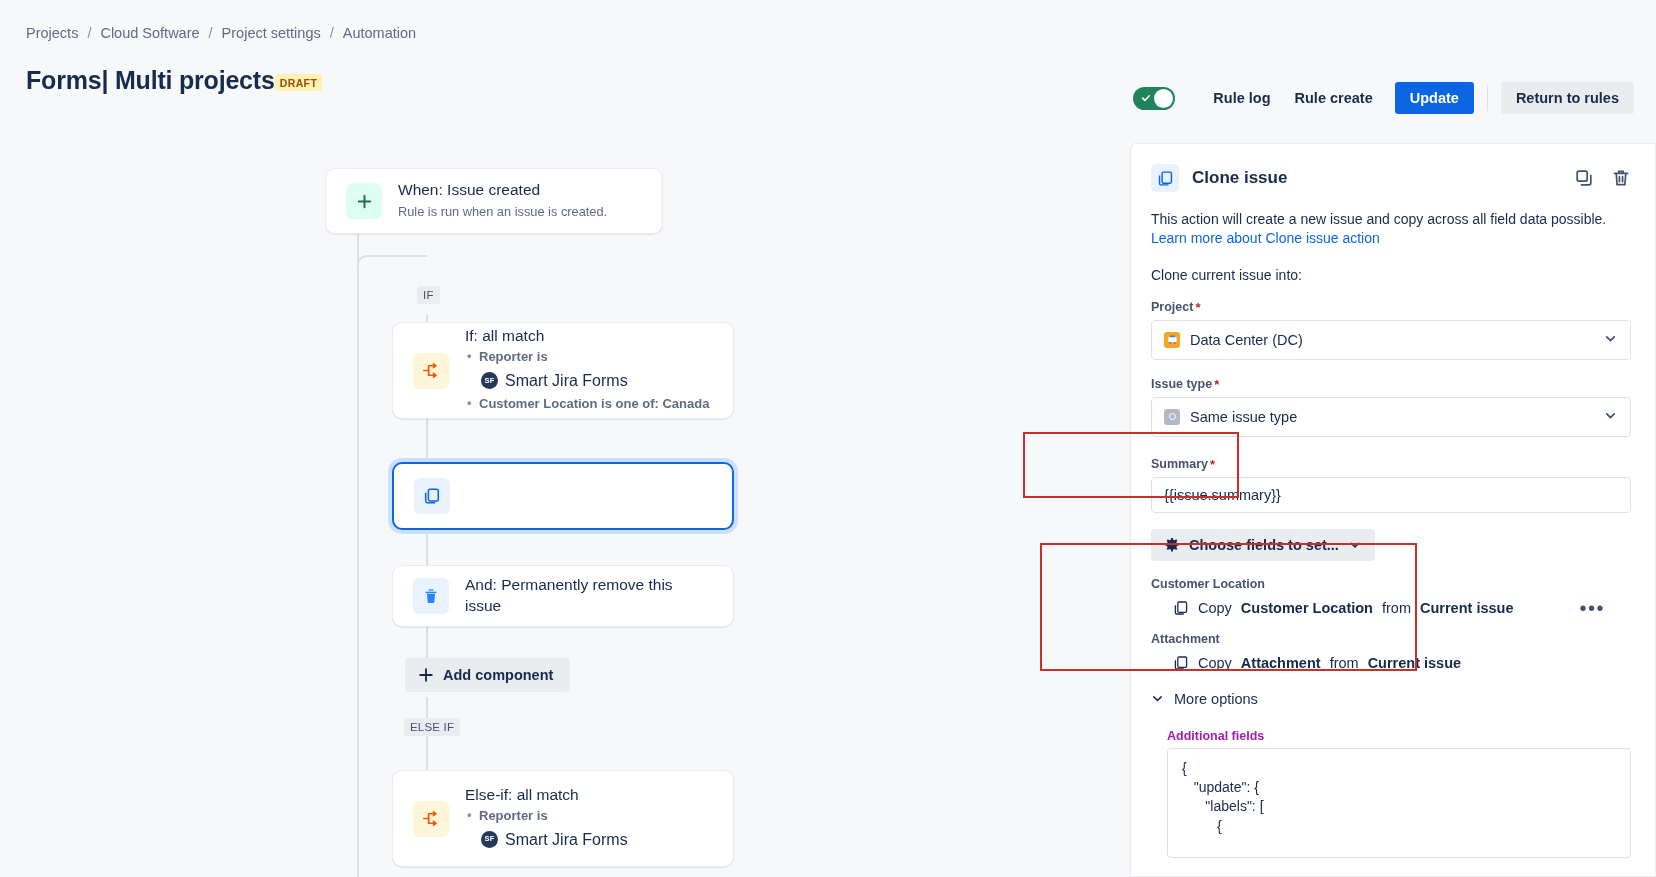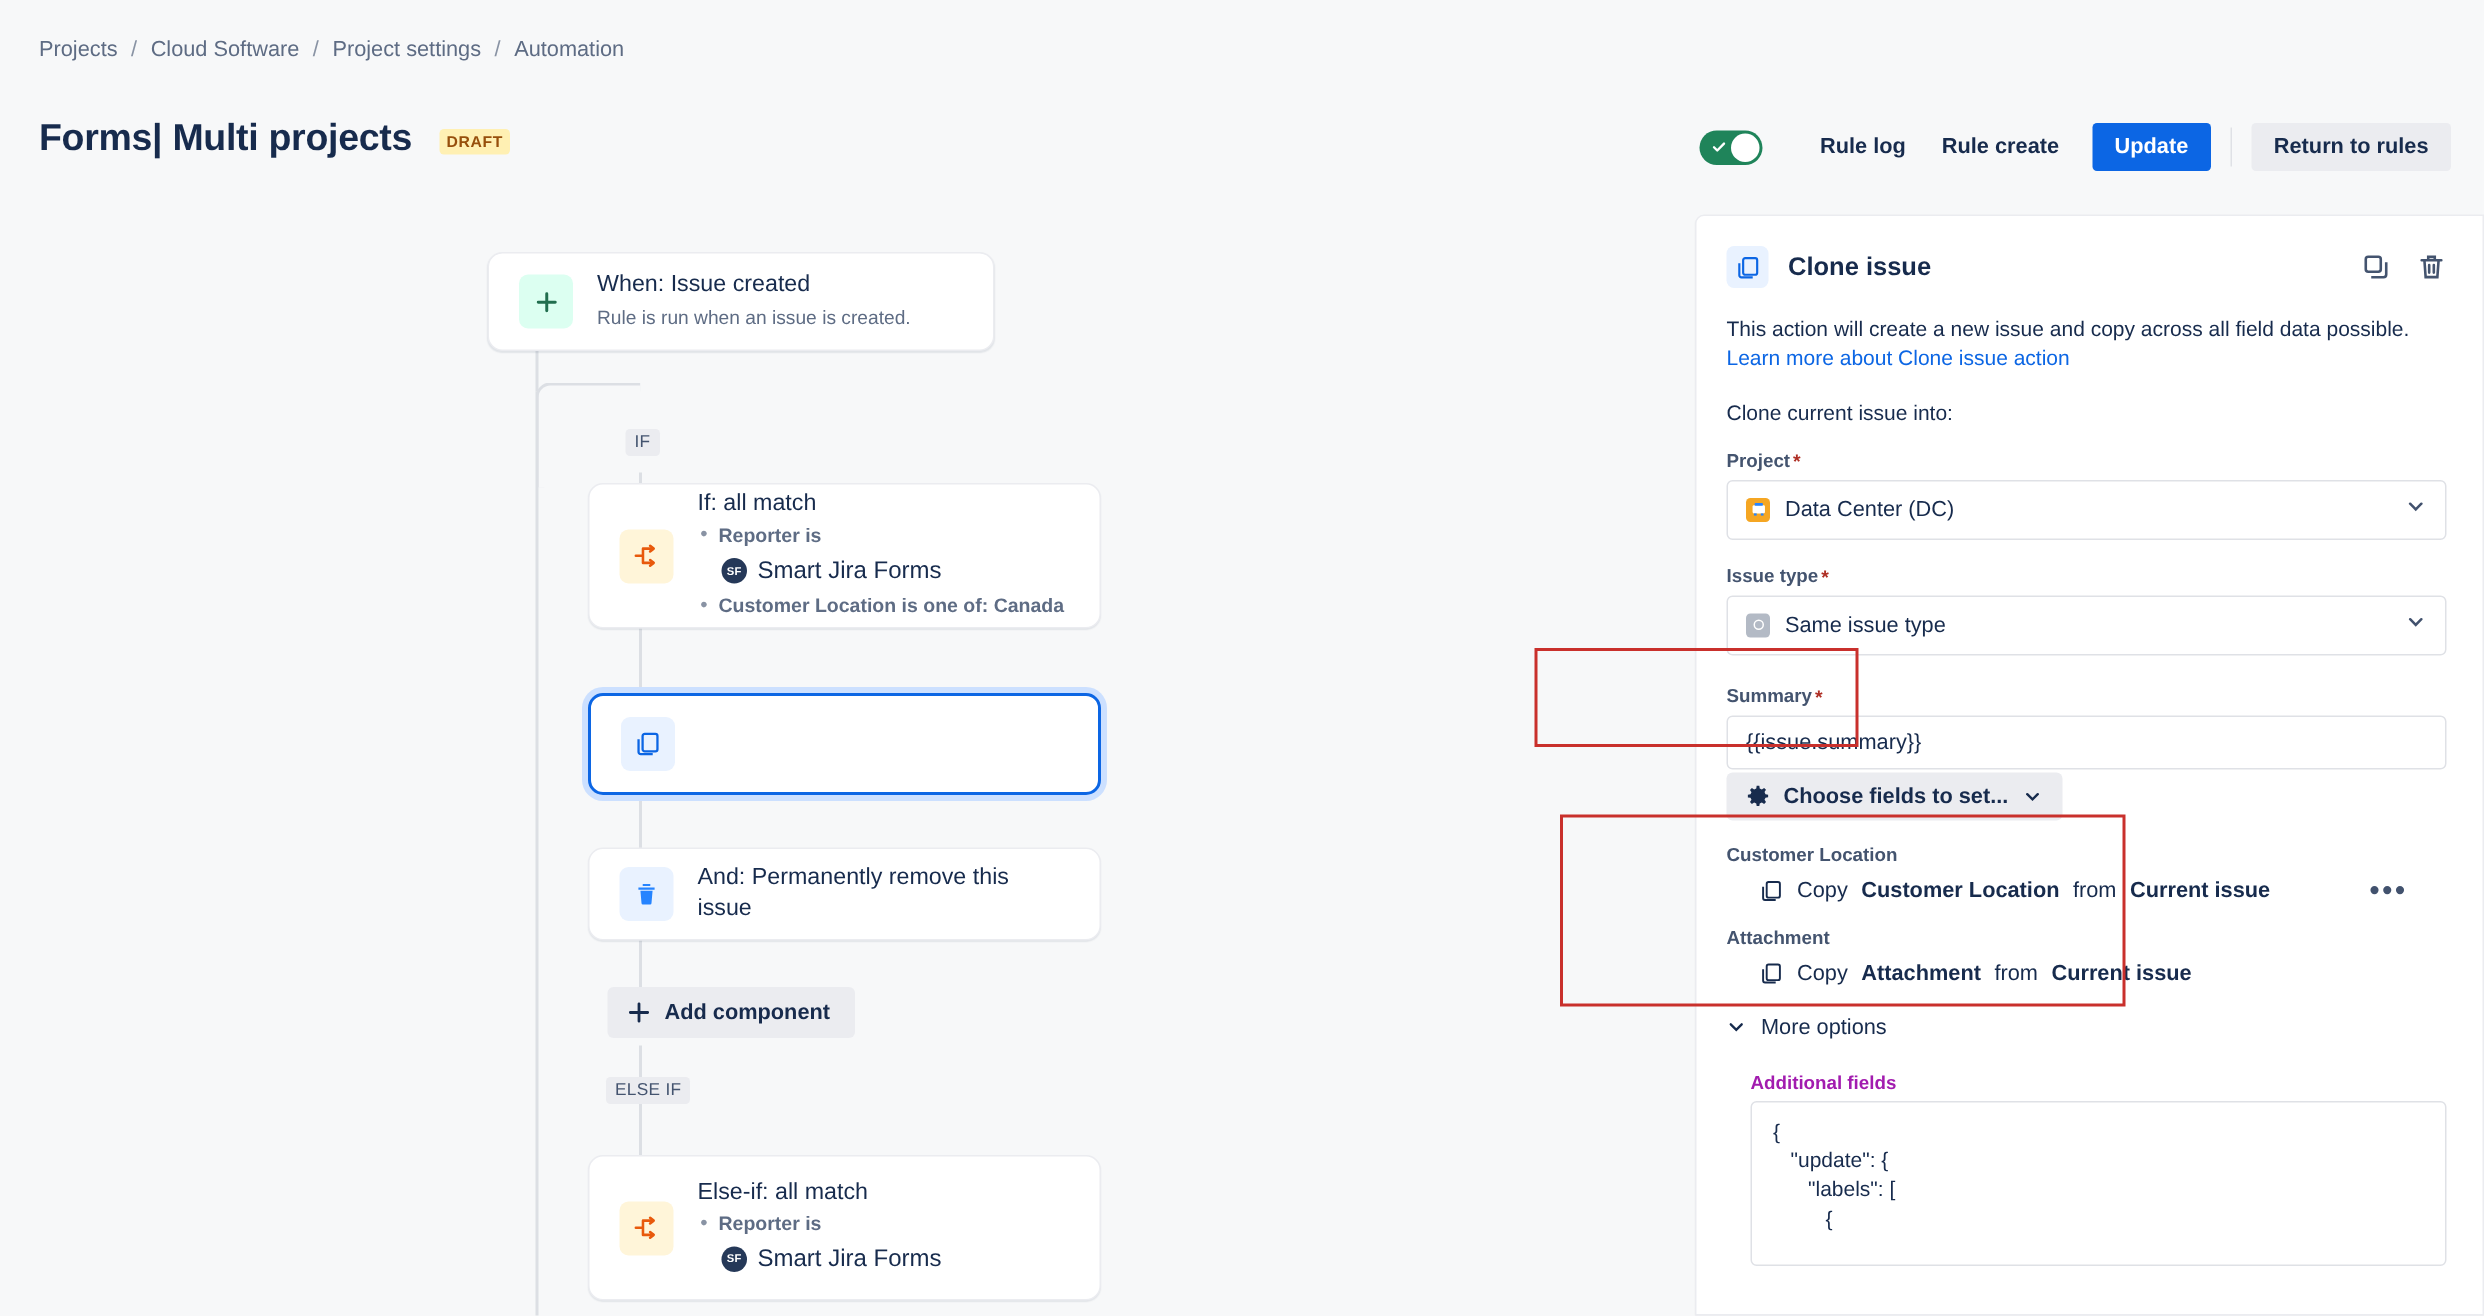--- a/index.html
+++ b/index.html
@@ -16,22 +16,22 @@
   .breadcrumb {
     position: absolute; left: 26px; top: 25px;
     display: flex; align-items: center; gap: 9px;
     font-size: 14.5px; color: #5e6c84;
   }
   .breadcrumb a { color: #5e6c84; text-decoration: none; white-space: nowrap; }
   .breadcrumb .sep { color: #8993a4; }
 
   
   .title-row {
-    position: absolute; left: 26px; top: 78px;
-    display: flex; align-items: center; gap: 18px;
+    position: absolute; left: 26px; top: 66px;
+    display: flex; align-items: center; 
   }
   .page-title { font-size: 25px; font-weight: 700; color: #172b4d; letter-spacing: -.2px; }
   .draft-badge {
     background: #fff0b3; color: #974f0c;
     font-size: 10.5px; font-weight: 700; letter-spacing: .4px;
     padding: 2.5px 5px; border-radius: 3px; position: relative; top: 2px;
   }
 
   
   .header-actions {
@@ -166,21 +166,21 @@
     width: 16px; height: 16px; border-radius: 3px; background: #b3bac5;
     display: flex; align-items: center; justify-content: center; flex: 0 0 16px;
   }
   .issuetype-ico i { width: 7px; height: 7px; border-radius: 50%; border: 1.5px solid #fff; display:block; }
   .text-input {
     margin-top: 5px; height: 36px; border: 1px solid #dfe1e6; border-radius: 4px;
     background: #fff; display: flex; align-items: center;
     padding: 0 12px; font-size: 14.5px; color: #172b4d;
   }
   .choose-fields {
-    margin-top: 2px; background: #ebecf0; border: none; font-family: inherit;
+    margin-top: 16px; background: #ebecf0; border: none; font-family: inherit;
     font-size: 14.5px; font-weight: 600; color: #172b4d;
     padding: 8px 13px; border-radius: 4px; cursor: pointer;
     display: inline-flex; align-items: center; gap: 9px;
   }
   .set-field-label { font-size: 12.5px; font-weight: 700; color: #44546f; margin-top: 16px; }
   .copy-row {
     display: flex; align-items: center; gap: 9px; margin-top: 9px;
     padding-left: 22px; font-size: 14.5px; color: #172b4d;
   }
   .copy-row b { font-weight: 700; }

